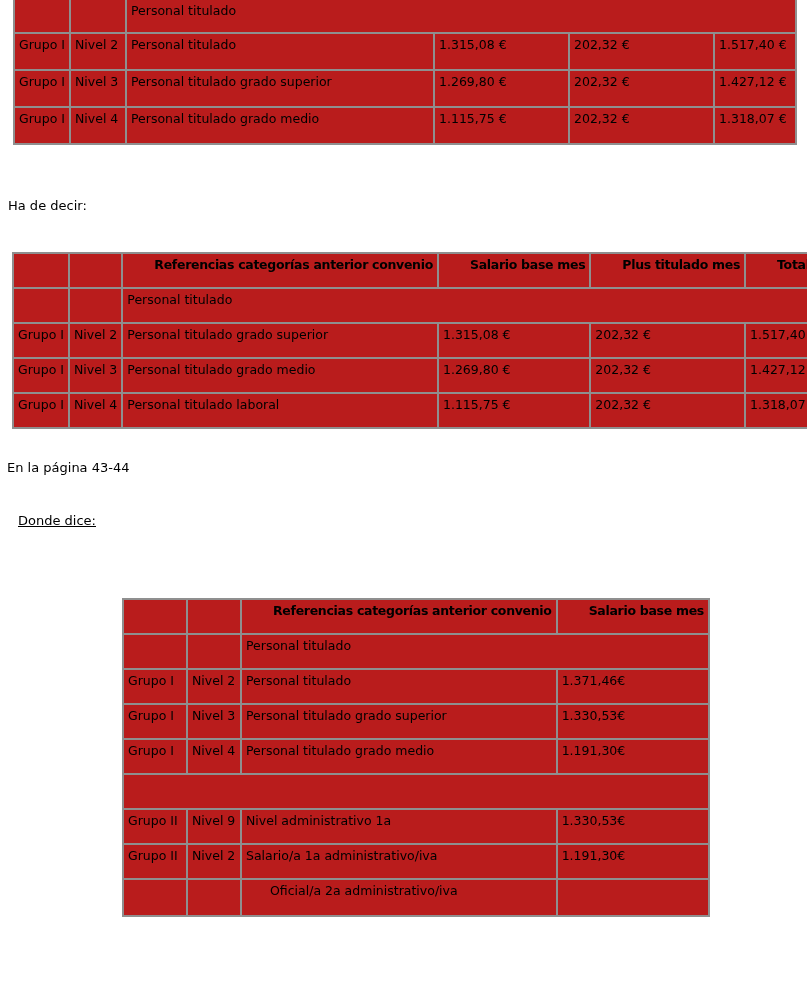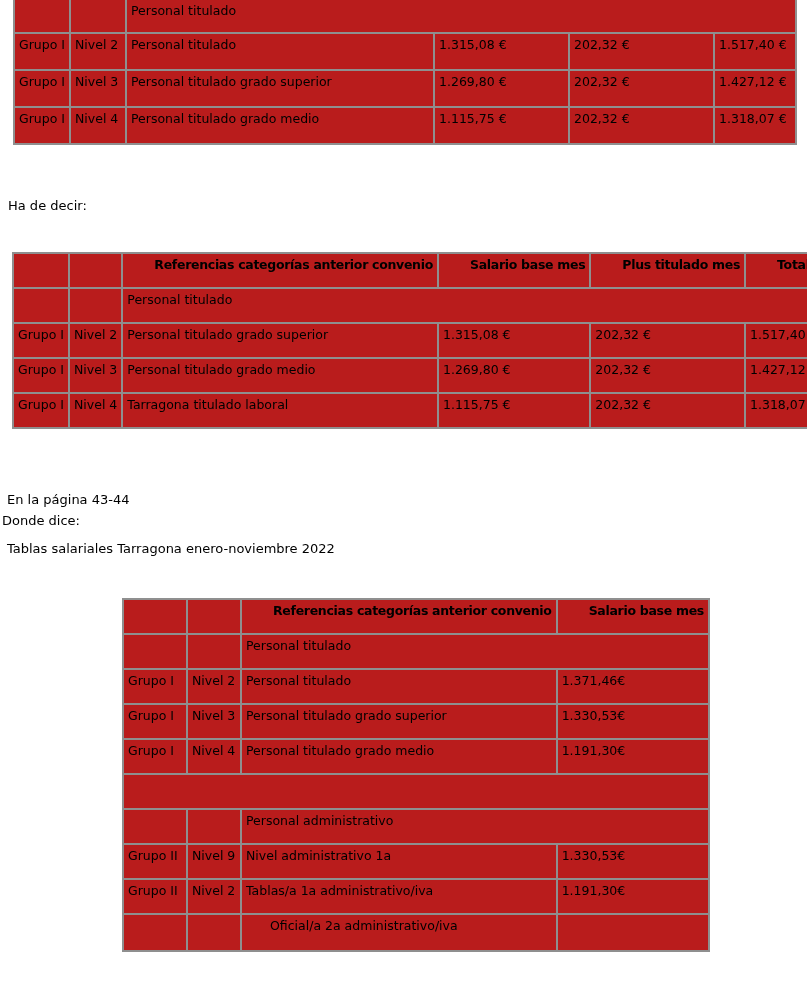--- a/index.html
+++ b/index.html
@@ -120,31 +120,30 @@
       <td>Grupo I</td>
       <td>Nivel 3</td>
       <td>Personal titulado grado medio</td>
       <td class="num">1.269,80 €</td>
       <td class="num">202,32 €</td>
       <td class="num">1.427,12 €</td>
     </tr>
     <tr>
       <td>Grupo I</td>
       <td>Nivel 4</td>
-      <td>Tarragona titulado laboral</td>
+      <td>Personal titulado laboral</td>
       <td class="num">1.115,75 €</td>
       <td class="num">202,32 €</td>
       <td class="num">1.318,07 €</td>
     </tr>
   </tbody>
     </table>
 
-  <div class="para" style="left:7px;top:492px;">En la página 43-44</div>
-  <div class="para" style="left:2px;top:513px;">Donde dice:</div>
-  <div class="para" style="left:7px;top:541px;">Tablas salariales Tarragona enero-noviembre 2022</div>
+  <div class="para" style="left:7px;top:460px;">En la página 43-44</div>
+  <div class="para" style="left:18px;top:513px;text-decoration:underline;">Donde dice:</div>
 
   <table class="t3">
     <colgroup>
       <col style="width:64px">
         <col style="width:54px">
         <col style="width:308px">
         <col style="width:135px">
     </colgroup>
     <tbody>
         <tr>
@@ -173,34 +172,29 @@
     <tr>
       <td>Grupo I</td>
       <td>Nivel 4</td>
       <td>Personal titulado grado medio</td>
       <td class="num">1.191,30€</td>
     </tr>
     <tr>
       <td colspan="4"></td>
     </tr>
     <tr>
-      <td></td>
-      <td></td>
-      <td colspan="2">Personal administrativo</td>
-    </tr>
-    <tr>
       <td>Grupo II</td>
       <td>Nivel 9</td>
       <td>Nivel administrativo 1a</td>
       <td class="num">1.330,53€</td>
     </tr>
     <tr>
       <td>Grupo II</td>
       <td>Nivel 2</td>
-      <td>Tablas/a 1a administrativo/iva</td>
+      <td>Salario/a 1a administrativo/iva</td>
       <td class="num">1.191,30€</td>
     </tr>
     <tr class="last">
       <td></td>
       <td></td>
       <td>Oficial/a 2a administrativo/iva</td>
       <td class="num"></td>
     </tr>
   </tbody>
     </table>

